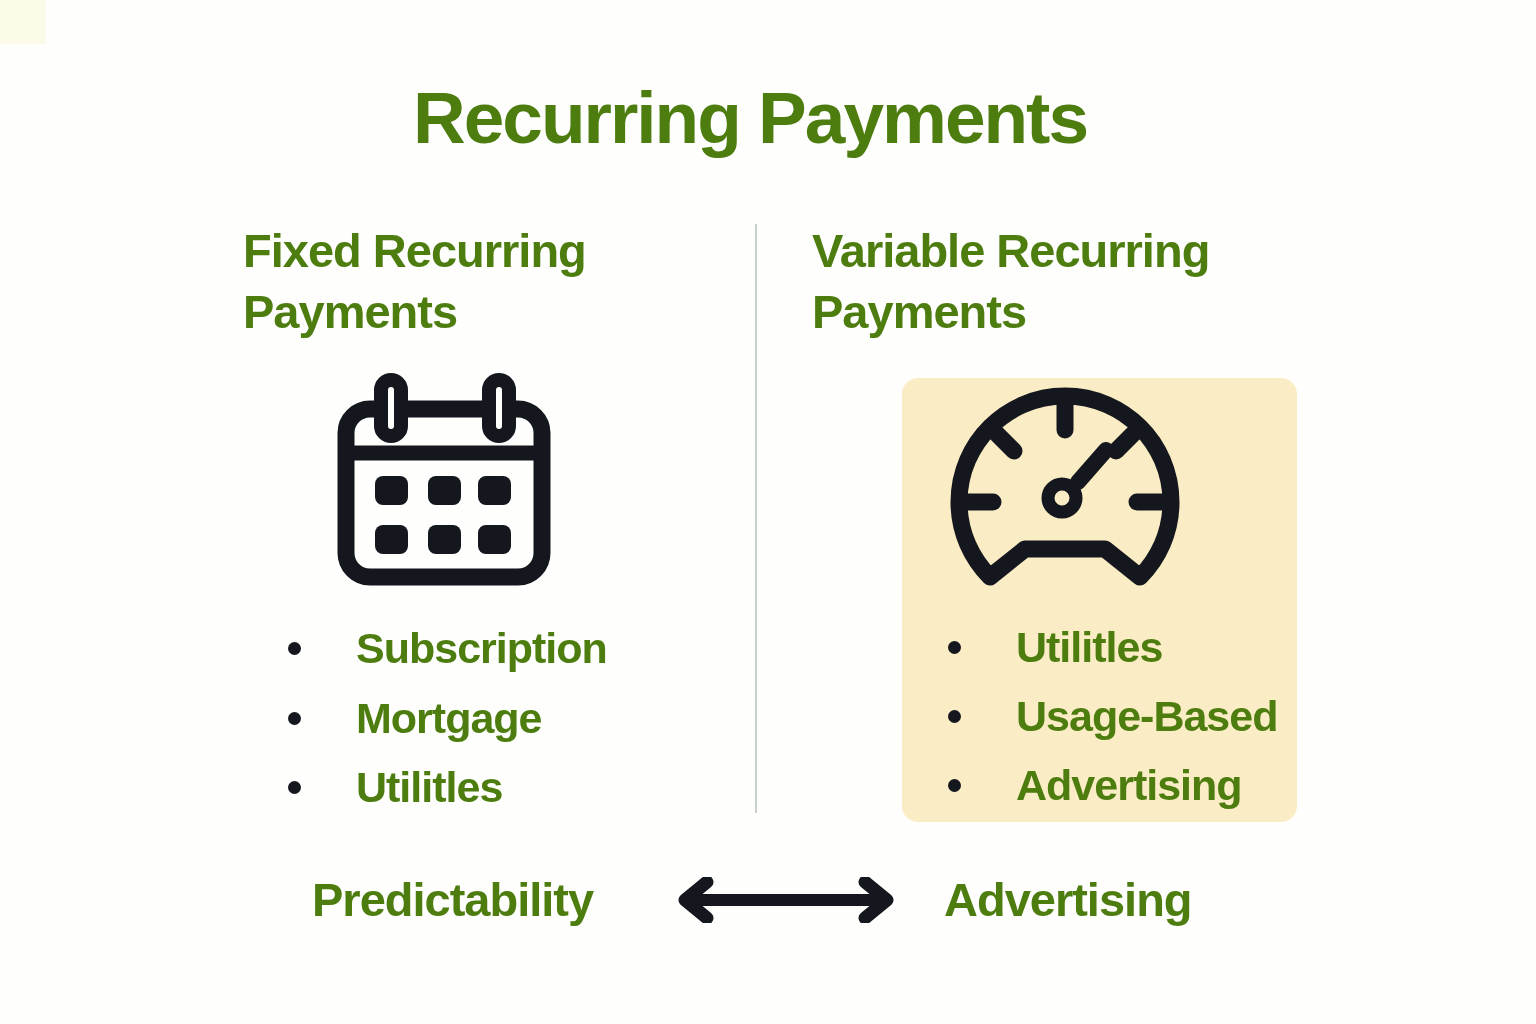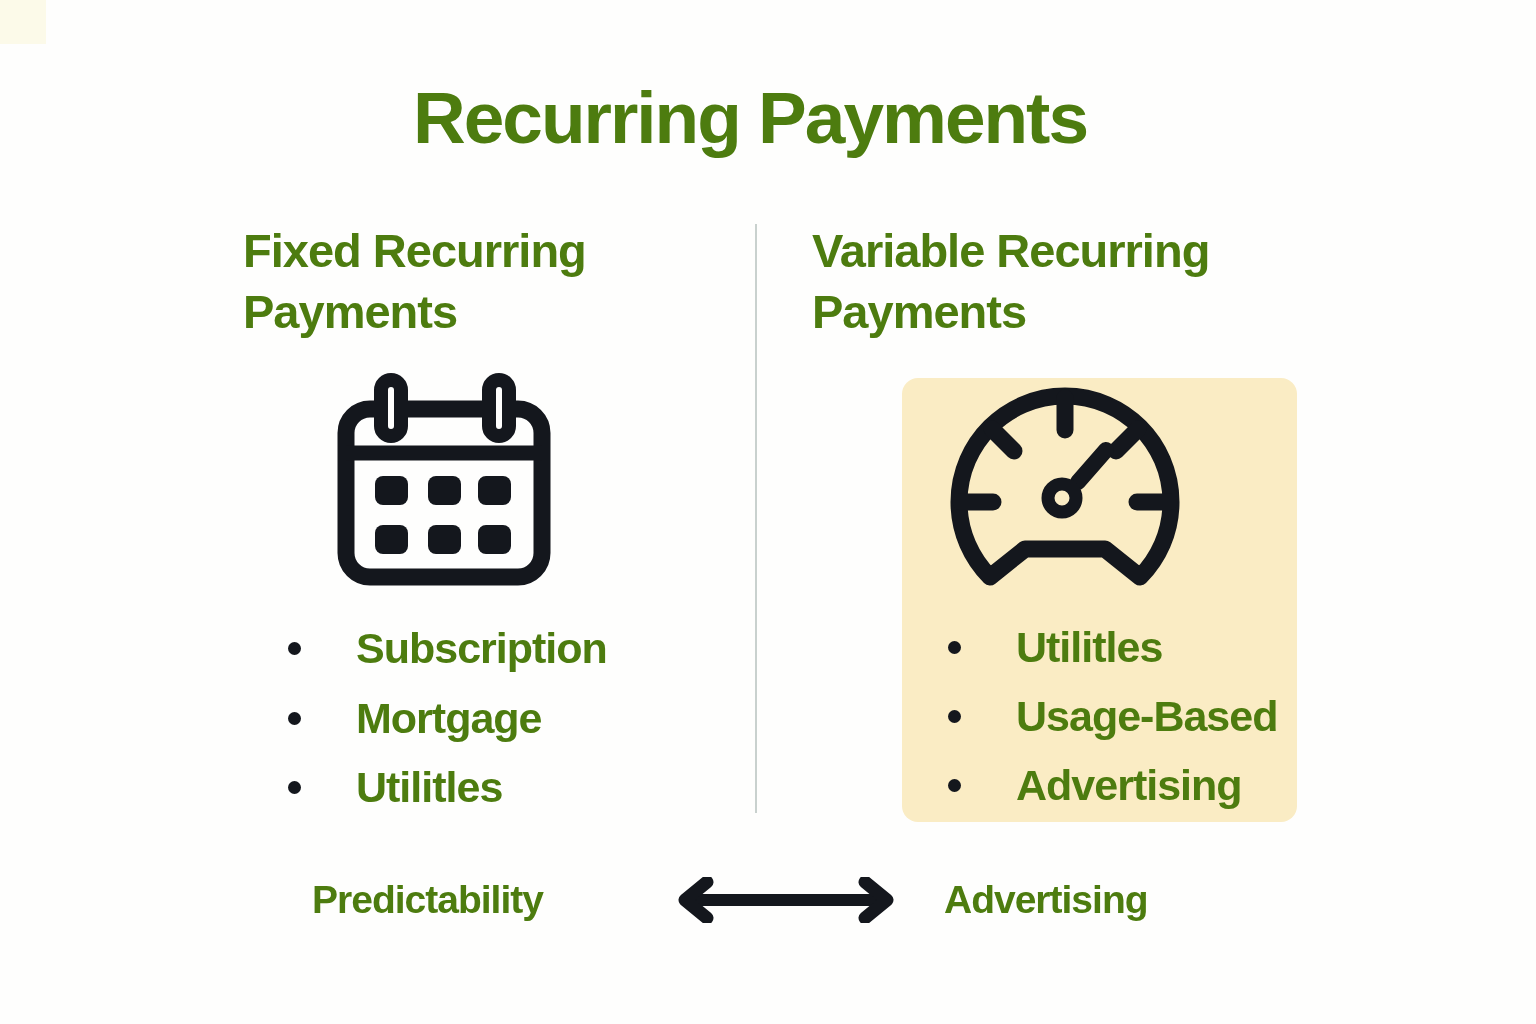--- a/index.html
+++ b/index.html
@@ -58,21 +58,21 @@
   
   .l0{left:288px;top:620px;}
   .l1{left:288px;top:690px;}
   .l2{left:288px;top:759px;}
   
   .r0{left:948px;top:619px;}
   .r1{left:948px;top:688px;}
   .r2{left:948px;top:757px;}
   .spectrum-label{
     position:absolute;top:871px;height:58px;line-height:58px;
-    font-size:39px;font-weight:700;letter-spacing:-1px;
+    font-size:47px;font-weight:700;letter-spacing:-1px;
     white-space:nowrap;
   }
   .spectrum-label.left{left:312px;}
   .spectrum-label.right{left:944px;}
   .arrow-wrap{
     position:absolute;left:660px;top:877px;width:252px;height:46px;
   }
   svg{display:block;}
 </style>
 </head>

